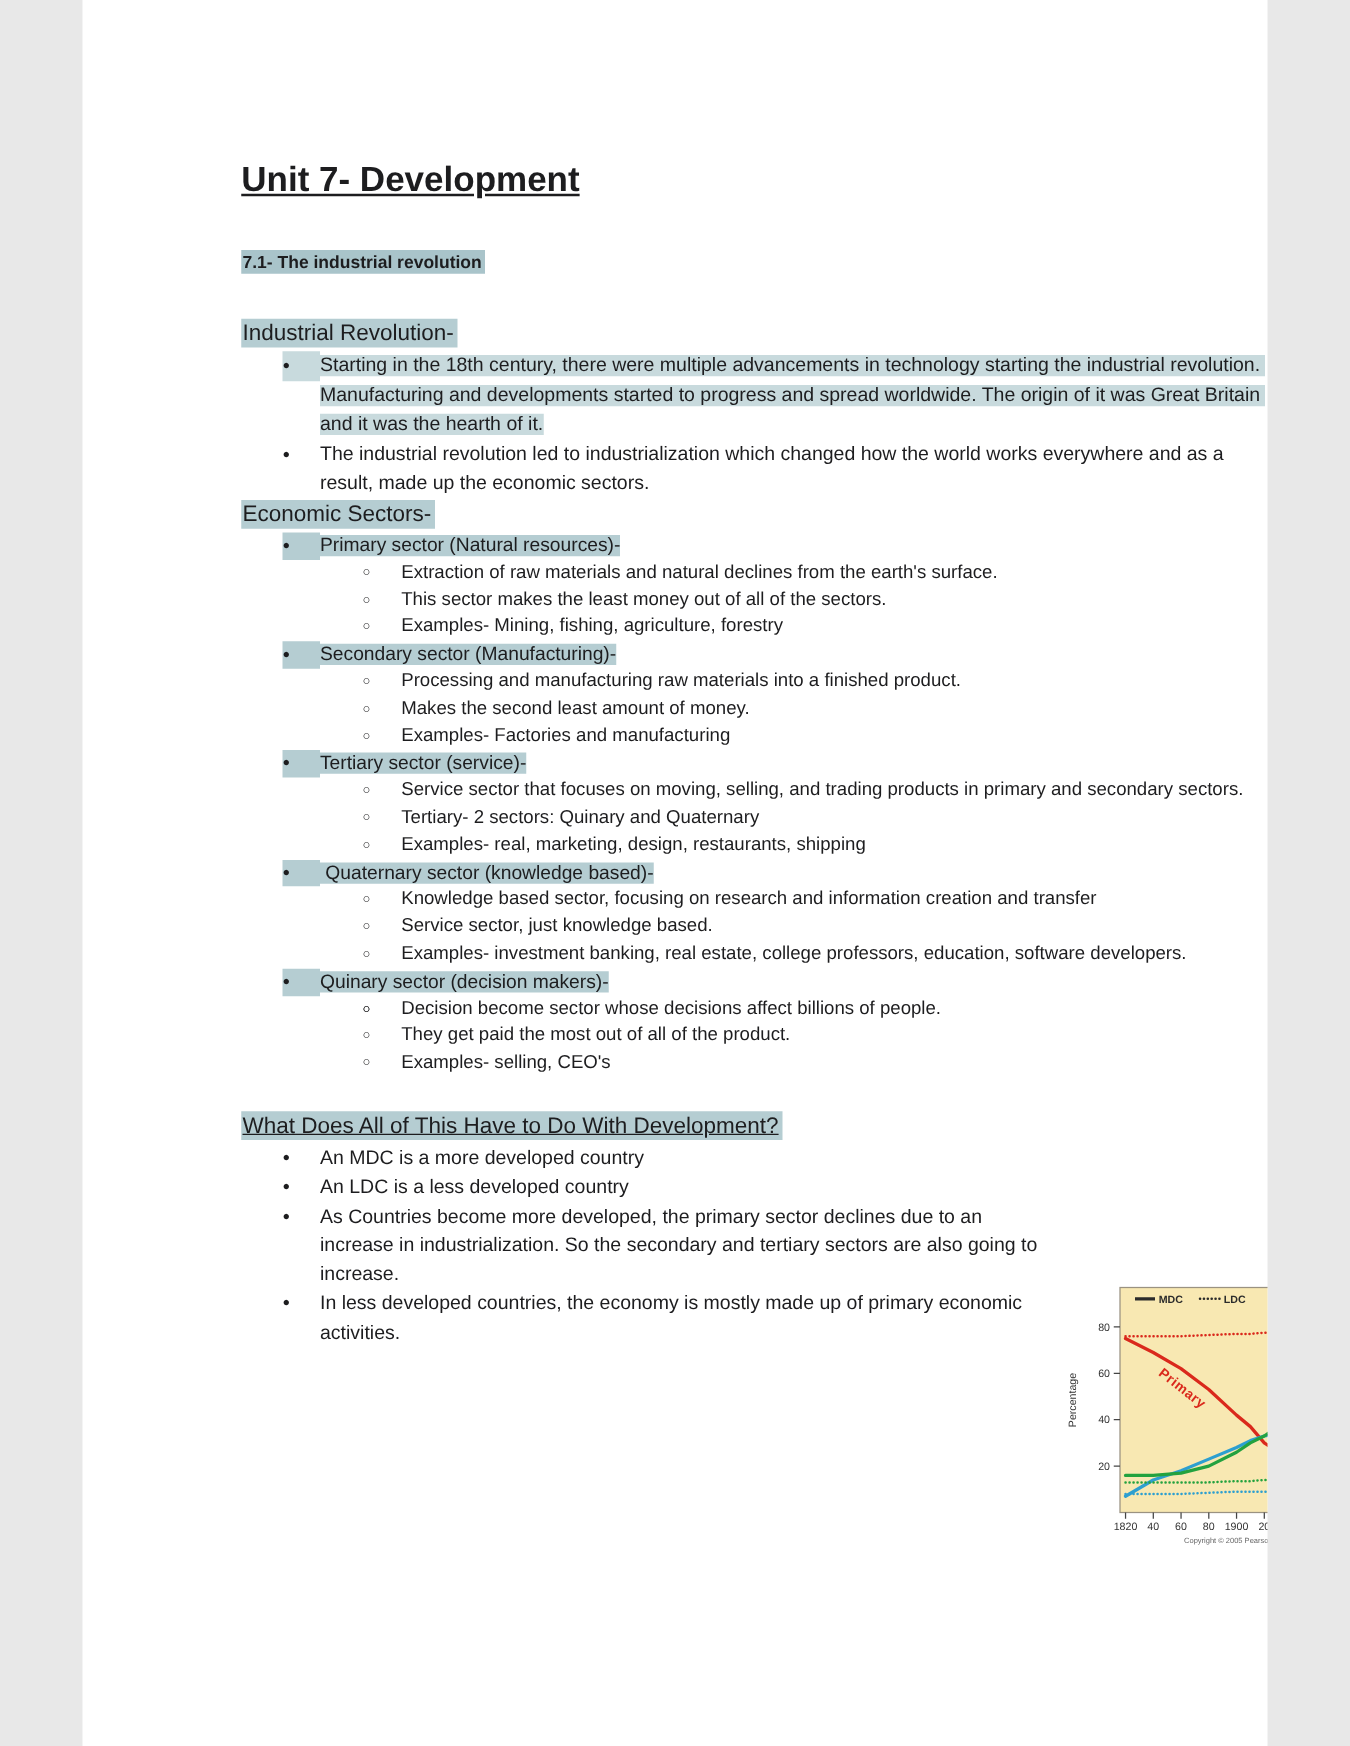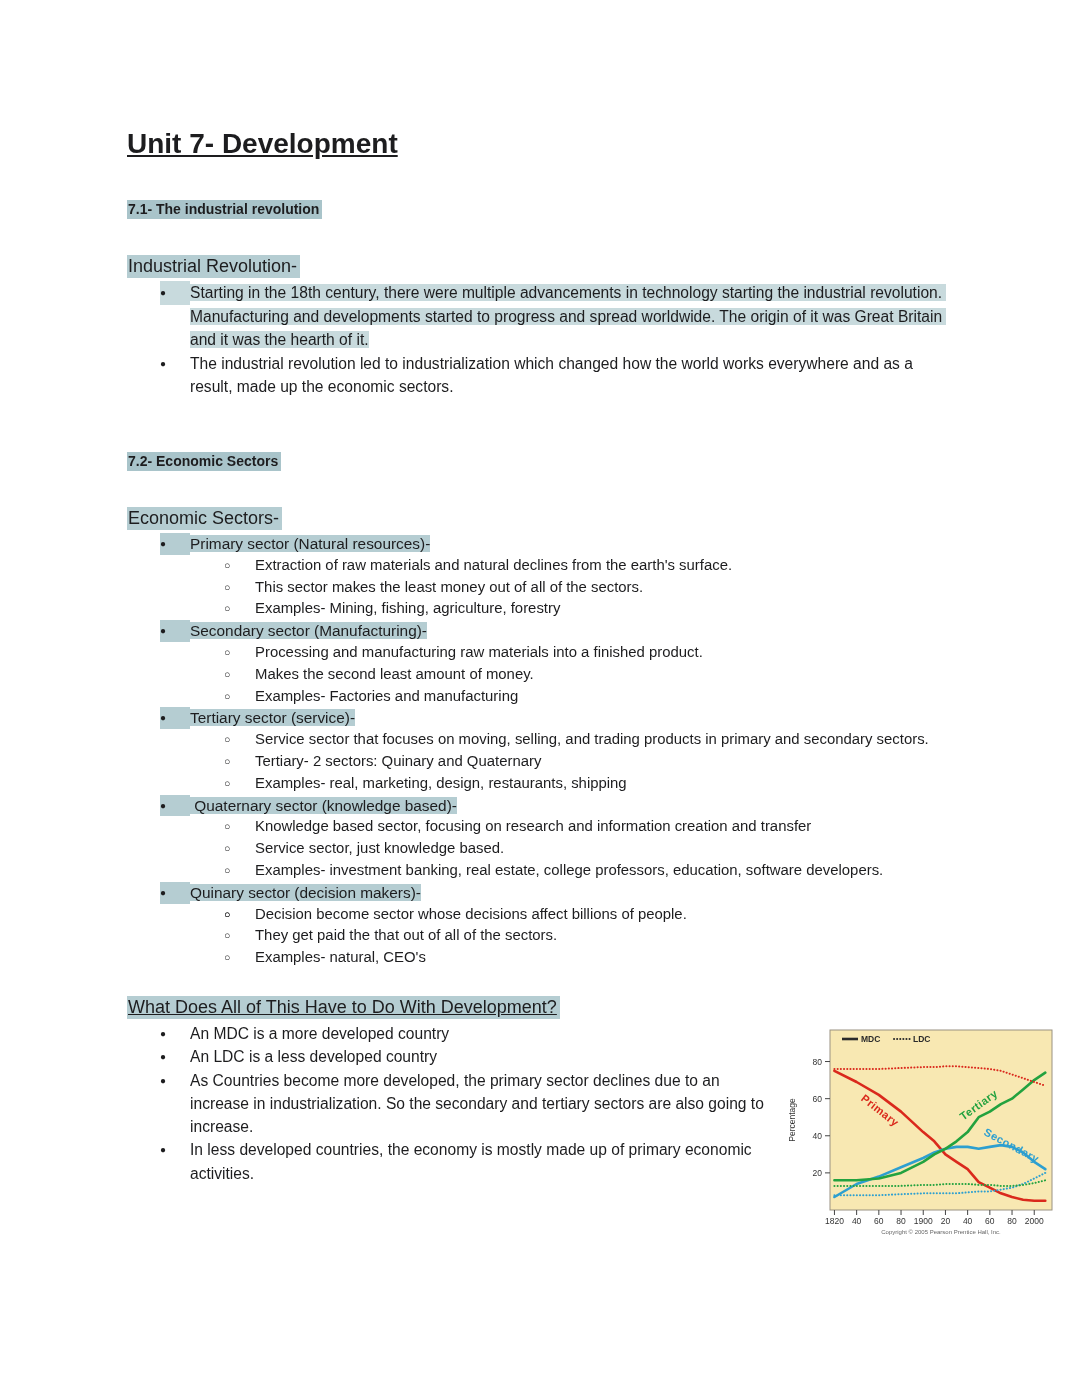--- a/index.html
+++ b/index.html
@@ -1,18 +1,18 @@
 <!DOCTYPE html>
 <html style="--hl-head: #a9c4ca; --hl-sub: #b5cdd2; --hl-body: #c8dadd;"><head>
 <meta charset="utf-8">
 <style>
   * { box-sizing: border-box; }
   html,body { margin:0; padding:0; background:#e8e8e8; }
   .page {
-    position:relative; width:1080px; height:1397px; margin:0 auto;
+    position:relative; width:948px; height:1397px; margin:0 auto;
     background:#ffffff; overflow:hidden;
     font-family:"Liberation Sans","DejaVu Sans",sans-serif;
     color:#1d1d1f;
   }
   .content { position:absolute; left:127px; top:128px; width:830px; }
 
   h1.doc-title {
     font-size:28px; line-height:32px; font-weight:bold; margin:0 0 36px 0;
     text-decoration:underline; letter-spacing:0;
   }
@@ -59,23 +59,20 @@
       <div class="li l1 hl">
         <span class="marker">●</span>
         <span class="txt">Starting in the 18th century, there were multiple advancements in technology starting the industrial revolution. Manufacturing and developments started to progress and spread worldwide. The origin of it was Great Britain and it was the hearth of it.</span>
       </div>
       <div class="li l1">
         <span class="marker">●</span>
         <span class="txt">The industrial revolution led to industrialization which changed how the world works everywhere and as a result, made up the economic sectors.</span>
       </div>
     </div>
 
-    <div class="h2-row second">
-      <span class="hl-head">7.2- Economic Sectors</span>
-    </div>
     <div class="sub-row">
       <span class="hl-sub">Economic Sectors-</span>
     </div>
 
     <div class="list s2">
 
       <div class="li l1 hl-label">
         <span class="marker">●</span>
         <span class="txt">Primary sector (Natural resources)-</span>
       </div>
@@ -106,22 +103,22 @@
       <div class="li l2"><span class="marker">○</span><span class="txt">Knowledge based sector, focusing on research and information creation and transfer</span></div>
       <div class="li l2"><span class="marker">○</span><span class="txt">Service sector, just knowledge based.</span></div>
       <div class="li l2"><span class="marker">○</span><span class="txt">Examples- investment banking, real estate, college professors, education, software developers.</span></div>
 
       <div class="li l1 hl-label">
         <span class="marker">●</span>
         <span class="txt">Quinary sector (decision makers)-</span>
       </div>
       <div class="li l2"><span class="marker">○</span></div>
       <div class="li l2"><span class="marker">○</span><span class="txt">Decision become sector whose decisions affect billions of people.</span></div>
-      <div class="li l2"><span class="marker">○</span><span class="txt">They get paid the that out of all of the sectors.</span></div>
-      <div class="li l2"><span class="marker">○</span><span class="txt">Examples- natural, CEO's</span></div>
+      <div class="li l2"><span class="marker">○</span><span class="txt">They get paid the most out of all of the product.</span></div>
+      <div class="li l2"><span class="marker">○</span><span class="txt">Examples- selling, CEO's</span></div>
     </div>
 
     <div class="sub-row s3-gap">
       <span class="hl-sub">What Does All of This Have to Do With Development?</span>
     </div>
     <div class="list s3">
       <div class="li l1"><span class="marker">●</span><span class="txt">An MDC is a more developed country</span></div>
       <div class="li l1"><span class="marker">●</span><span class="txt">An LDC is a less developed country</span></div>
       <div class="li l1"><span class="marker">●</span><span class="txt">As Countries become more developed, the primary sector declines due to an increase in industrialization. So the secondary and tertiary sectors are also going to increase.</span></div>
       <div class="li l1"><span class="marker">●</span><span class="txt">In less developed countries, the economy is mostly made up of primary economic activities.</span></div>

